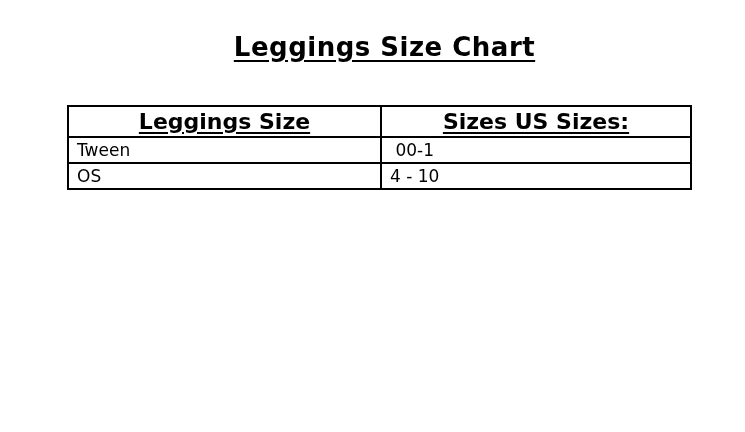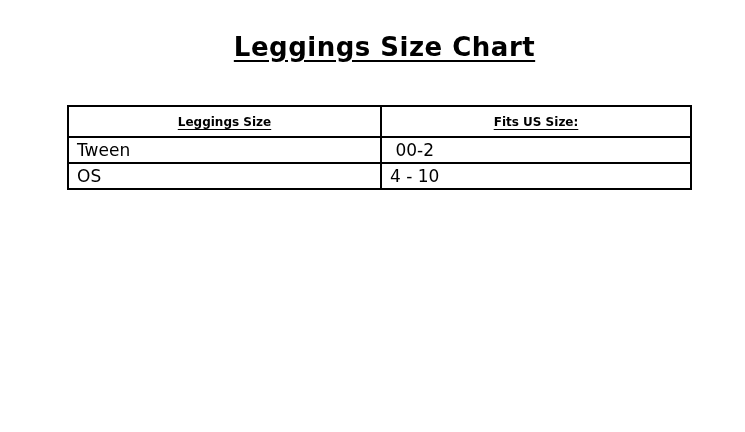--- a/index.html
+++ b/index.html
@@ -45,21 +45,21 @@
   table.size-chart col.col-fits  { width: 310px; }
   table.size-chart th,
   table.size-chart td {
     border: 2px solid #000000;
     padding: 0;
     vertical-align: middle;
     background: #ffffff;
   }
   table.size-chart th {
     height: 29px;
-    font-size: 12px;
+    font-size: 22px;
     font-weight: bold;
     text-align: center;
   }
   table.size-chart th span {
     text-decoration: underline;
     text-underline-offset: 3px;
   }
   table.size-chart td {
     height: 24px;
     font-size: 17px;
@@ -82,28 +82,28 @@
     <colgroup>
       <col class="col-size">
       <col class="col-fits">
     </colgroup>
     <thead>
       <tr>
         <th>
           <span>Leggings Size</span>
         </th>
         <th>
-          <span>Fits US Size:</span>
+          <span>Sizes US Sizes:</span>
         </th>
       </tr>
     </thead>
     <tbody>
       <tr>
         <td>Tween</td>
-        <td> 00-2</td>
+        <td> 00-1</td>
       </tr>
       <tr>
         <td>OS</td>
         <td>4 - 10</td>
       </tr>
     </tbody>
   </table>
 
 </div>
 

